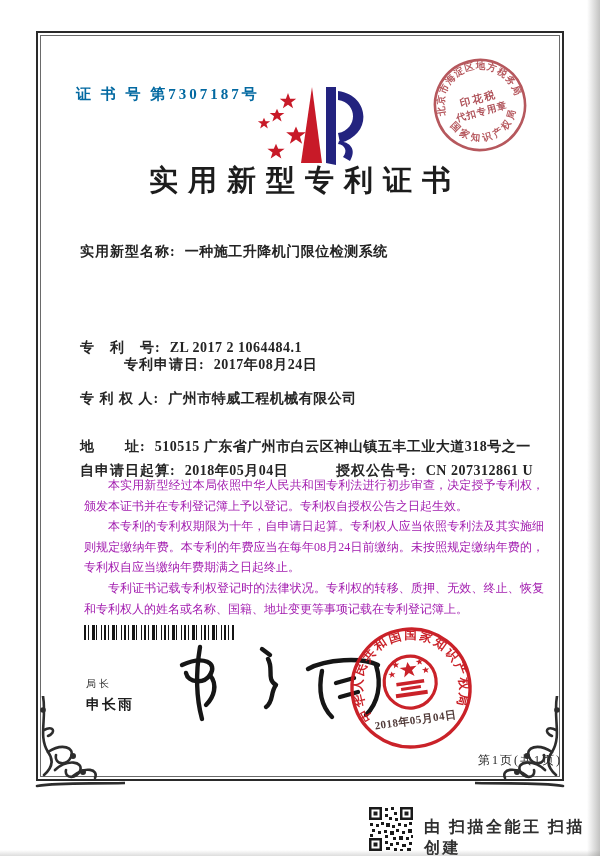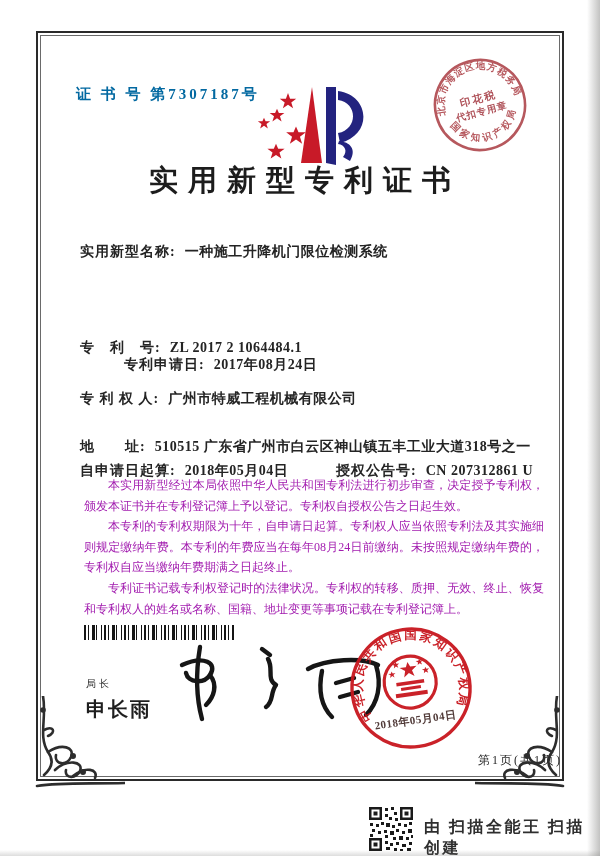--- a/index.html
+++ b/index.html
@@ -58,21 +58,21 @@
   .body-text p{margin:0;text-indent:2em;}
   
   .barcode{
     position:absolute;left:46px;top:592px;width:150px;height:15px;
     background:repeating-linear-gradient(90deg,
       #151515 0 2px,#fff 2px 4px,#151515 4px 5px,#fff 5px 8px,
       #151515 8px 11px,#fff 11px 12px,#151515 12px 13px,#fff 13px 17px,
       #151515 17px 18px,#fff 18px 20px);
   }
   .director-title{position:absolute;left:48px;top:638px;font-size:10px;font-weight:normal;letter-spacing:3px;margin-top:6px;}
-  .director-name{position:absolute;left:48px;top:663px;font-size:20px;font-weight:bold;letter-spacing:2px;}
+  .director-name{position:absolute;left:48px;top:663px;font-size:14px;font-weight:bold;letter-spacing:2px;}
   .signature{position:absolute;left:128px;top:602px;width:232px;height:95px;}
   .seal{position:absolute;left:310px;top:592px;width:126px;height:126px;transform:rotate(-8deg);opacity:.95;}
   .page-num{
     position:absolute;left:0;top:719px;width:100%;text-align:right;
     font-size:12px;letter-spacing:2px;color:#2a2a2a;
   }
   .flourish{position:absolute;width:92px;height:92px;}
   .flourish-bl{left:-5px;bottom:-9px;}
   .flourish-br{right:-5px;bottom:-9px;transform:scaleX(-1);}
   

